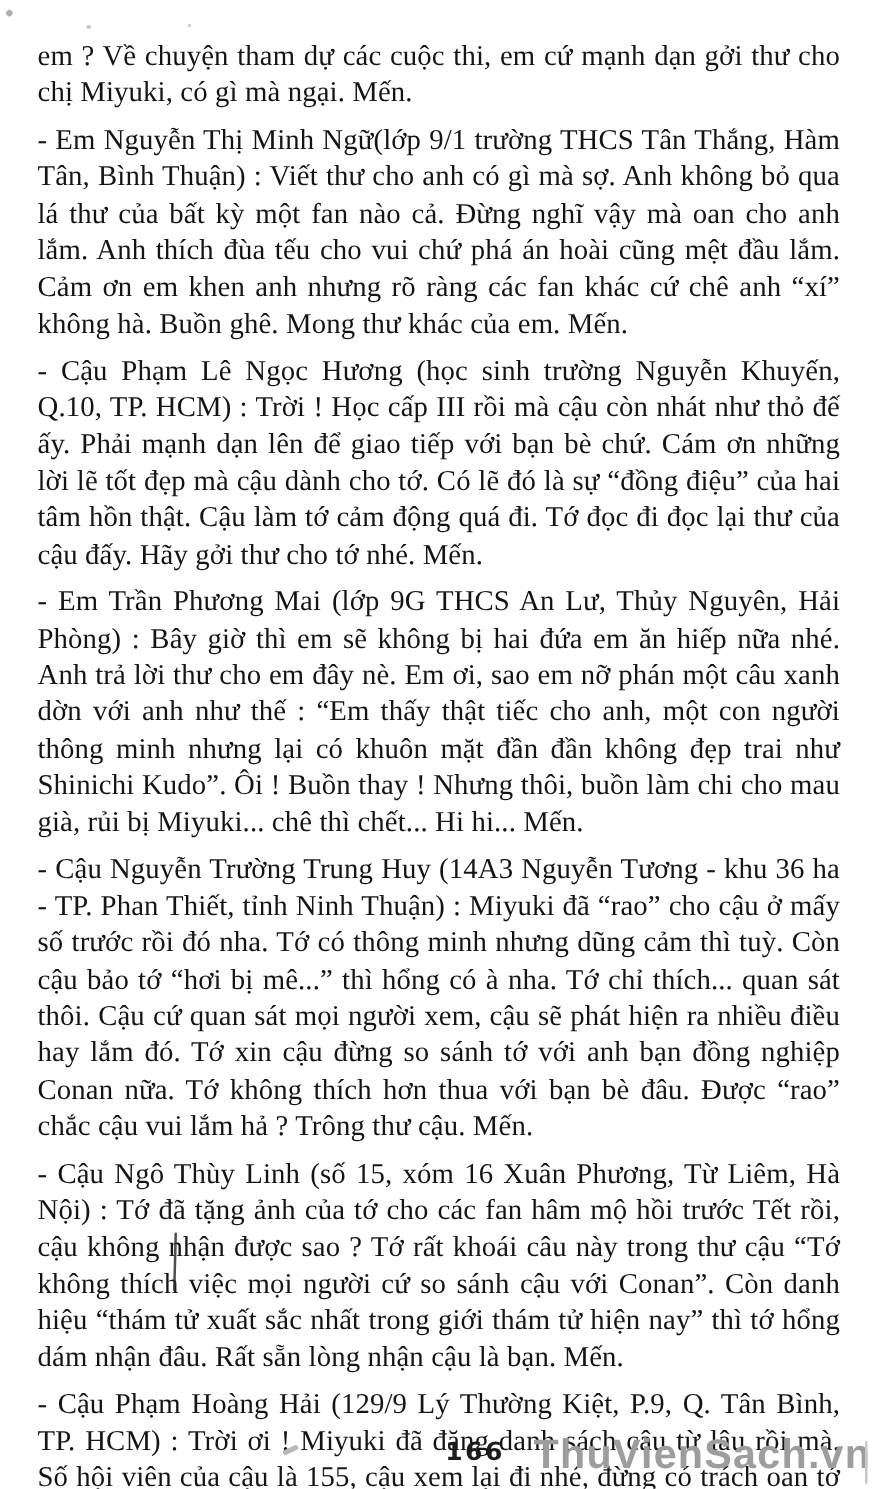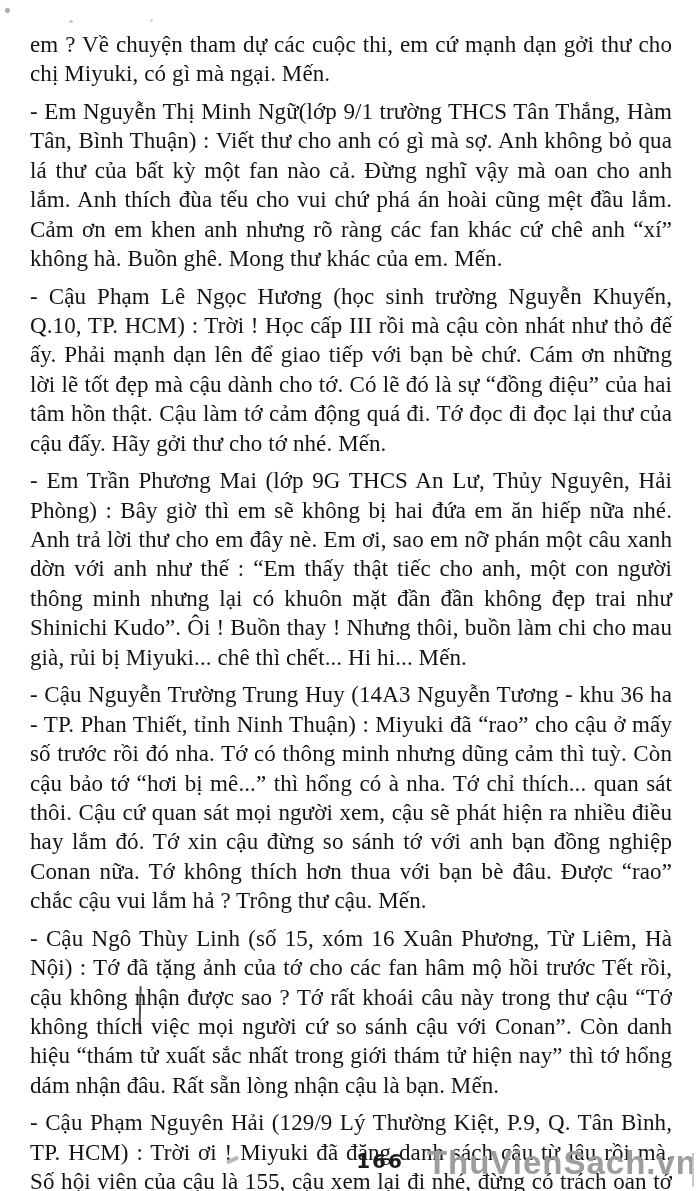--- a/index.html
+++ b/index.html
@@ -76,21 +76,21 @@
     <p><span>- Em </span><span class="writer-name">Nguyễn Thị Minh Ngữ</span><span>(lớp 9/1 trường THCS Tân Thắng, Hàm Tân, Bình Thuận) : Viết thư cho anh có gì mà sợ. Anh không bỏ qua lá thư của bất kỳ một fan nào cả. Đừng nghĩ vậy mà oan cho anh lắm. Anh thích đùa tếu cho vui chứ phá án hoài cũng mệt đầu lắm. Cảm ơn em khen anh nhưng rõ ràng các fan khác cứ chê anh “xí” không hà. Buồn ghê. Mong thư khác của em. Mến.</span></p>
 
     <p><span>- Cậu </span><span class="writer-name">Phạm Lê Ngọc Hương</span><span> (học sinh trường Nguyễn Khuyến, Q.10, TP. HCM) : Trời ! Học cấp III rồi mà cậu còn nhát như thỏ đế ấy. Phải mạnh dạn lên để giao tiếp với bạn bè chứ. Cám ơn những lời lẽ tốt đẹp mà cậu dành cho tớ. Có lẽ đó là sự “đồng điệu” của hai tâm hồn thật. Cậu làm tớ cảm động quá đi. Tớ đọc đi đọc lại thư của cậu đấy. Hãy gởi thư cho tớ nhé. Mến.</span></p>
 
     <p><span>- Em </span><span class="writer-name">Trần Phương Mai</span><span> (lớp 9G THCS An Lư, Thủy Nguyên, Hải Phòng) : Bây giờ thì em sẽ không bị hai đứa em ăn hiếp nữa nhé. Anh trả lời thư cho em đây nè. Em ơi, sao em nỡ phán một câu xanh dờn với anh như thế : “Em thấy thật tiếc cho anh, một con người thông minh nhưng lại có khuôn mặt đần đần không đẹp trai như Shinichi Kudo”. Ôi ! Buồn thay ! Nhưng thôi, buồn làm chi cho mau già, rủi bị Miyuki... chê thì chết... Hi hi... Mến.</span></p>
 
     <p><span>- Cậu </span><span class="writer-name">Nguyễn Trường Trung Huy</span><span> (14A3 Nguyễn Tương - khu 36 ha - TP. Phan Thiết, tỉnh Ninh Thuận) : Miyuki đã “rao” cho cậu ở mấy số trước rồi đó nha. Tớ có thông minh nhưng dũng cảm thì tuỳ. Còn cậu bảo tớ “hơi bị mê...” thì hổng có à nha. Tớ chỉ thích... quan sát thôi. Cậu cứ quan sát mọi người xem, cậu sẽ phát hiện ra nhiều điều hay lắm đó. Tớ xin cậu đừng so sánh tớ với anh bạn đồng nghiệp Conan nữa. Tớ không thích hơn thua với bạn bè đâu. Được “rao” chắc cậu vui lắm hả ? Trông thư cậu. Mến.</span></p>
 
     <p><span>- Cậu </span><span class="writer-name">Ngô Thùy Linh</span><span> (số 15, xóm 16 Xuân Phương, Từ Liêm, Hà Nội) : Tớ đã tặng ảnh của tớ cho các fan hâm mộ hồi trước Tết rồi, cậu không nhận được sao ? Tớ rất khoái câu này trong thư cậu “Tớ không thích việc mọi người cứ so sánh cậu với Conan”. Còn danh hiệu “thám tử xuất sắc nhất trong giới thám tử hiện nay” thì tớ hổng dám nhận đâu. Rất sẵn lòng nhận cậu là bạn. Mến.</span></p>
 
-    <p><span>- Cậu </span><span class="writer-name">Phạm Nguyên Hải</span><span> (129/9 Lý Thường Kiệt, P.9, Q. Tân Bình, TP. HCM) : Trời ơi ! Miyuki đã đăng danh sách cậu từ lâu rồi mà. Số hội viên của cậu là 155, cậu xem lại đi nhé, đừng có trách oan tớ mà tội nghiệp tớ. Về điều cậu hỏi, tớ sẽ có nhờ một vị bác sĩ có uy tín trả lời cho cậu rõ. Chịu chưa ? Mến.</span></p>
+    <p><span>- Cậu </span><span class="writer-name">Phạm Hoàng Hải</span><span> (129/9 Lý Thường Kiệt, P.9, Q. Tân Bình, TP. HCM) : Trời ơi ! Miyuki đã đăng danh sách cậu từ lâu rồi mà. Số hội viên của cậu là 155, cậu xem lại đi nhé, đừng có trách oan tớ mà tội nghiệp tớ. Về điều cậu hỏi, tớ sẽ có nhờ một vị bác sĩ có uy tín trả lời cho cậu rõ. Chịu chưa ? Mến.</span></p>
 
   </div>
 
   <div class="footer-page-number">166</div>
 
   <div class="watermark">ThuVienSach.vn</div>
 
   <div class="artifact speck-1"></div>
   <div class="artifact speck-2"></div>
   <div class="artifact speck-3"></div>

